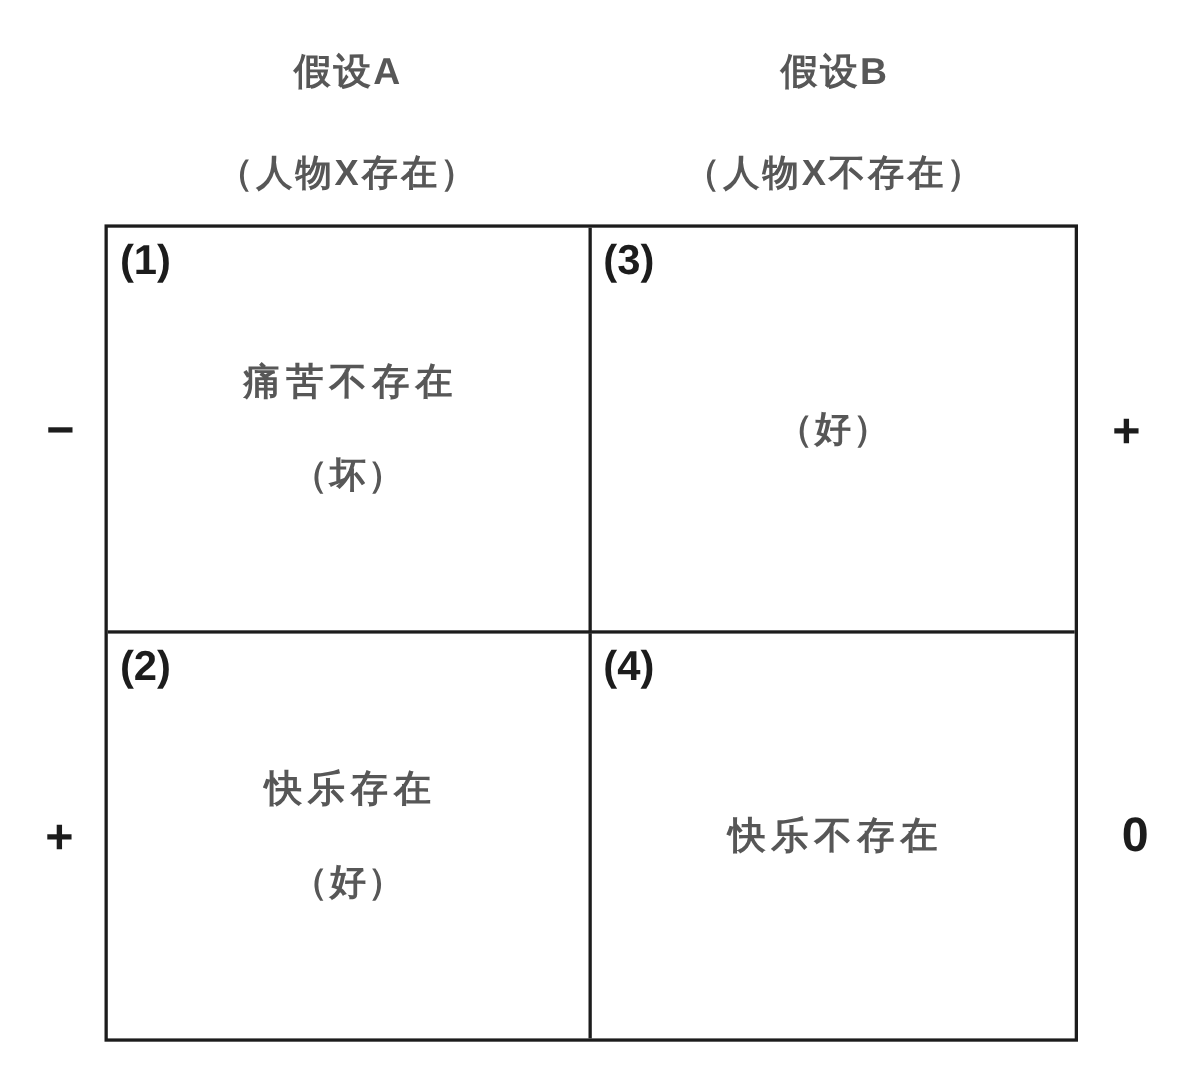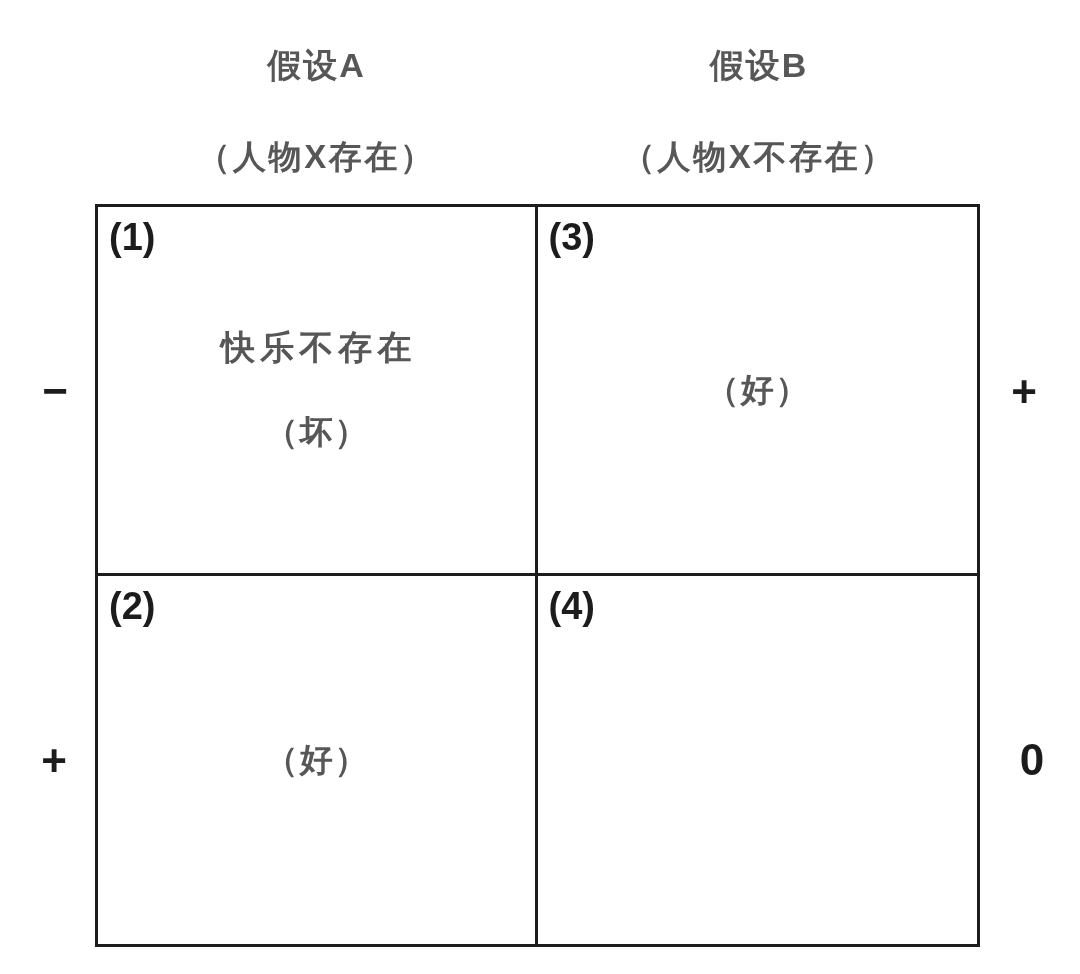--- a/index.html
+++ b/index.html
@@ -101,33 +101,35 @@
 
   <div class="sign left-top">−</div>
   <div class="sign left-bottom">+</div>
   <div class="sign right-top">+</div>
   <div class="sign right-bottom">0</div>
 
   <div class="grid">
 
     <div class="cell tl">
       <div class="cell-number">(1)</div>
-      <div class="cell-text">快乐不存在</div>
+      <div class="cell-text">痛苦不存在</div>
       <div class="cell-note">（坏）</div>
     </div>
 
     <div class="cell tr">
       <div class="cell-number">(3)</div>
       <div class="cell-note">（好）</div>
     </div>
 
     <div class="cell bl">
       <div class="cell-number">(2)</div>
+      <div class="cell-text">快乐存在</div>
       <div class="cell-note">（好）</div>
     </div>
 
     <div class="cell br">
       <div class="cell-number">(4)</div>
+      <div class="cell-text">快乐不存在</div>
     </div>
 
   </div>
 
 </div>
 
 </body></html>

